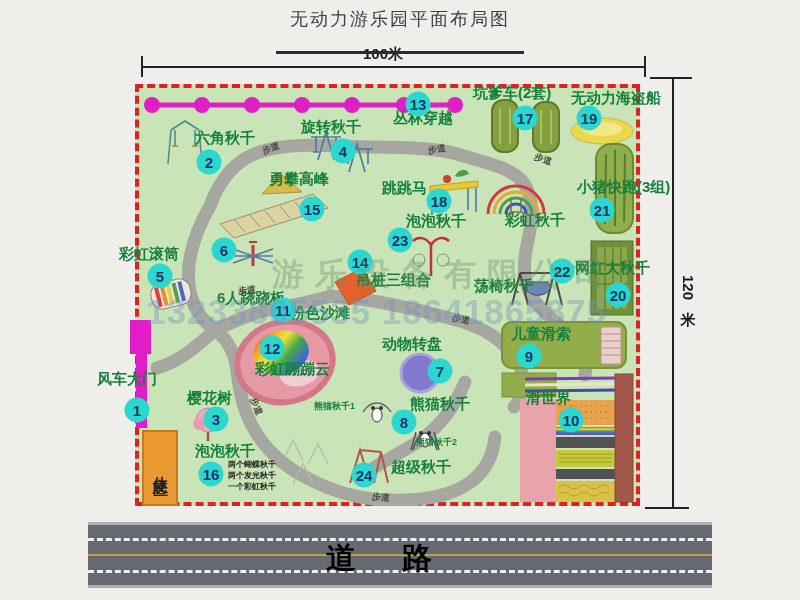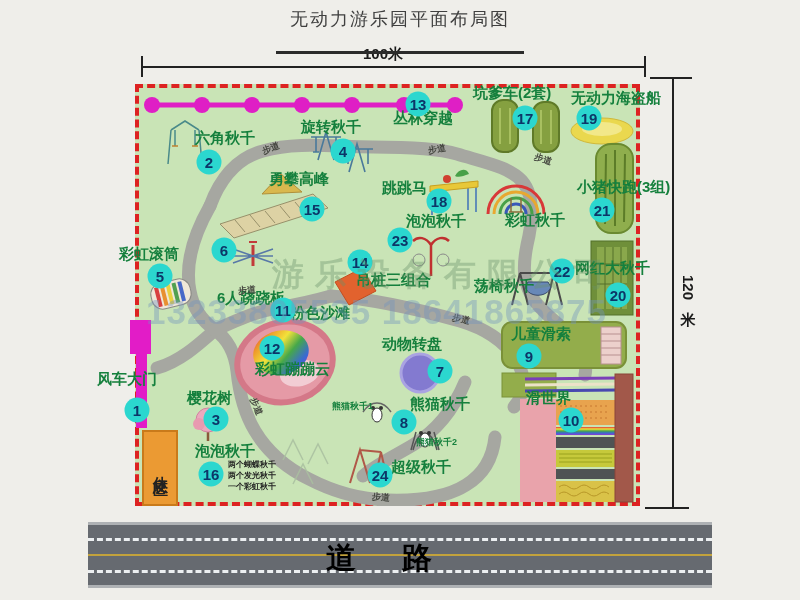--- a/index.html
+++ b/index.html
@@ -299,23 +299,23 @@
       <div class="badge" style="left: 589px; top: 118px;">19</div>
       <div class="map-label" style="left: 575px; top: 260px;">网红大秋千</div>
       <div class="badge" style="left: 618px; top: 295px;">20</div>
       <div class="map-label" style="left: 577px; top: 179px;">小猪快跑(3组)</div>
       <div class="badge" style="left: 602px; top: 210px;">21</div>
       <div class="map-label" style="left: 474px; top: 278px;">荡椅秋千</div>
       <div class="badge" style="left: 536px; top: 271px; margin-left: 26px;">22</div>
       <div class="map-label" style="left: 406px; top: 213px;">泡泡秋千</div>
       <div class="badge" style="left: 400px; top: 240px;">23</div>
       <div class="map-label" style="left: 391px; top: 459px;">超级秋千</div>
-      <div class="badge" style="left: 380px; top: 475px;">24</div>
+      <div class="badge" style="left: 364px; top: 475px;">24</div>
       <div class="map-label" style="left: 505px; top: 212px;">彩虹秋千</div>
-      <div class="map-label small" style="left: 332px; top: 401px;">熊猫秋千1</div>
+      <div class="map-label small" style="left: 314px; top: 401px;">熊猫秋千1</div>
       <div class="map-label small" style="left: 416px; top: 437px;">熊猫秋千2</div>
       <div class="walkway-label" style="left: 262px; top: 142px; transform: rotate(-20deg);">步道</div>
       <div class="walkway-label" style="left: 428px; top: 143px; transform: rotate(-10deg);">步道</div>
       <div class="walkway-label" style="left: 534px; top: 153px; transform: rotate(18deg);">步道</div>
       <div class="walkway-label" style="left: 238px; top: 284px; transform: rotate(-5deg);">步道</div>
       <div class="walkway-label" style="left: 452px; top: 313px; transform: rotate(12deg);">步道</div>
       <div class="walkway-label" style="left: 372px; top: 491px; transform: rotate(5deg);">步道</div>
       <div class="walkway-label" style="left: 247px; top: 400px; transform: rotate(68deg);">步道</div>
     </div>
 

